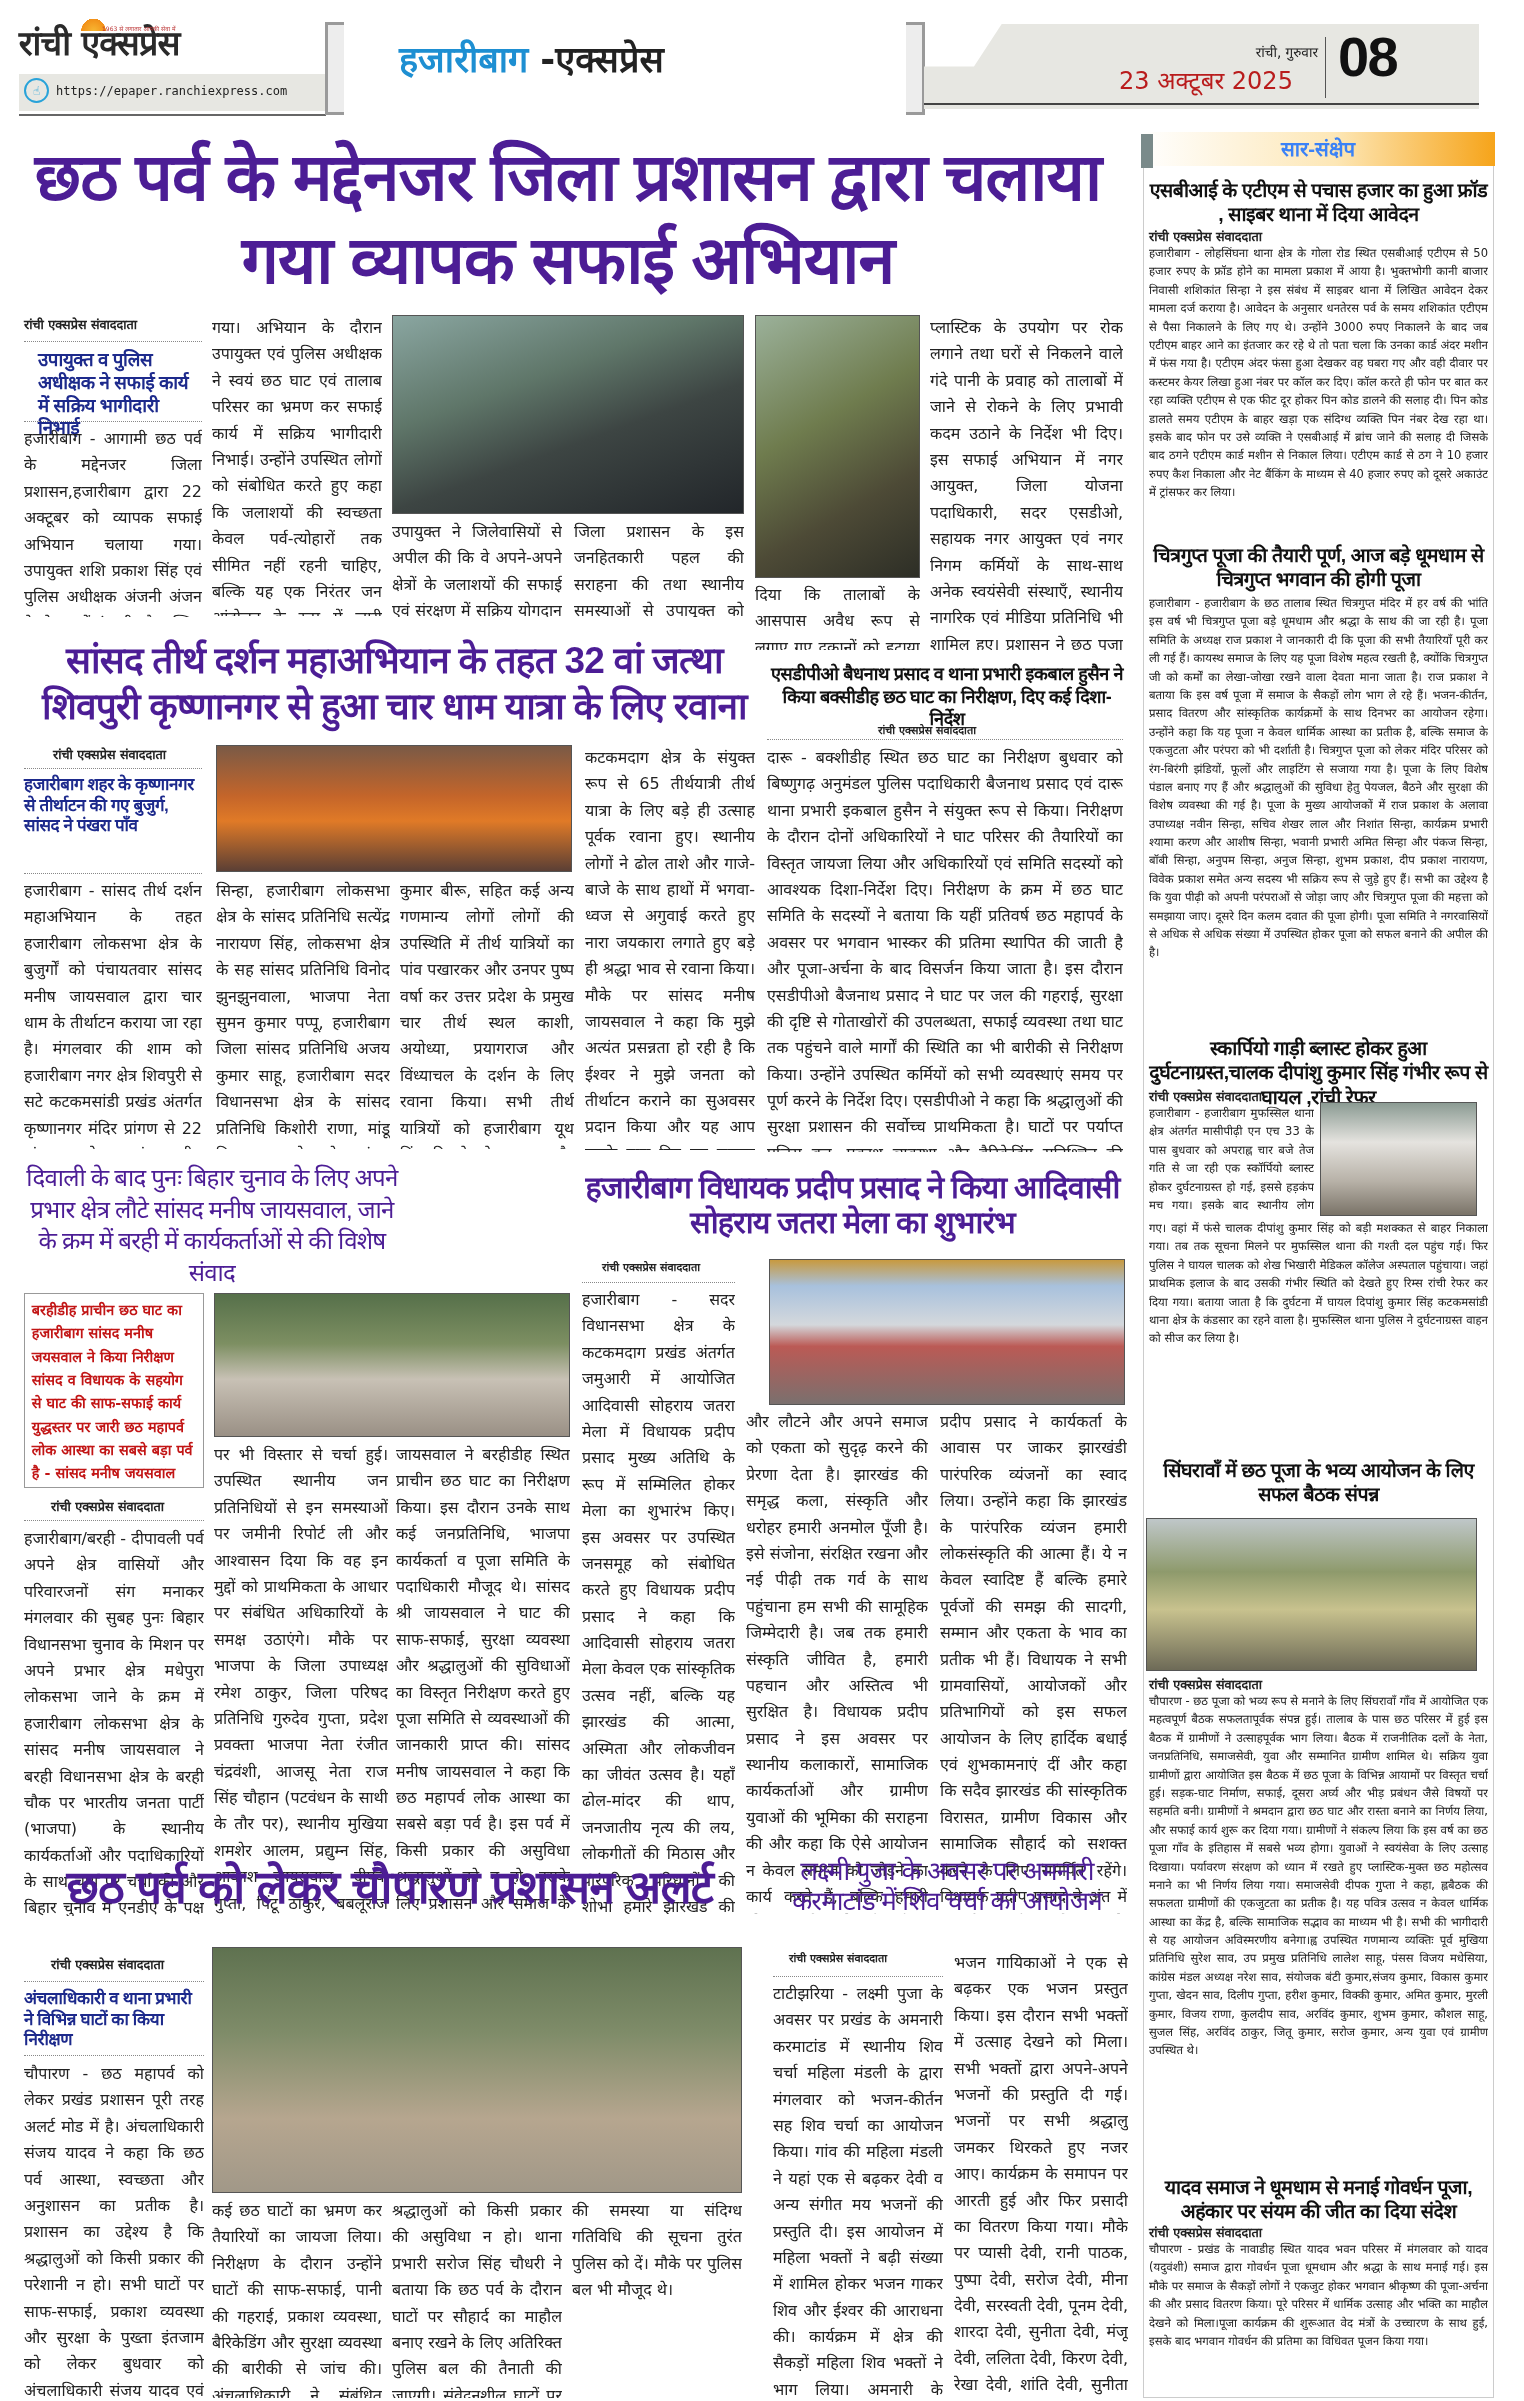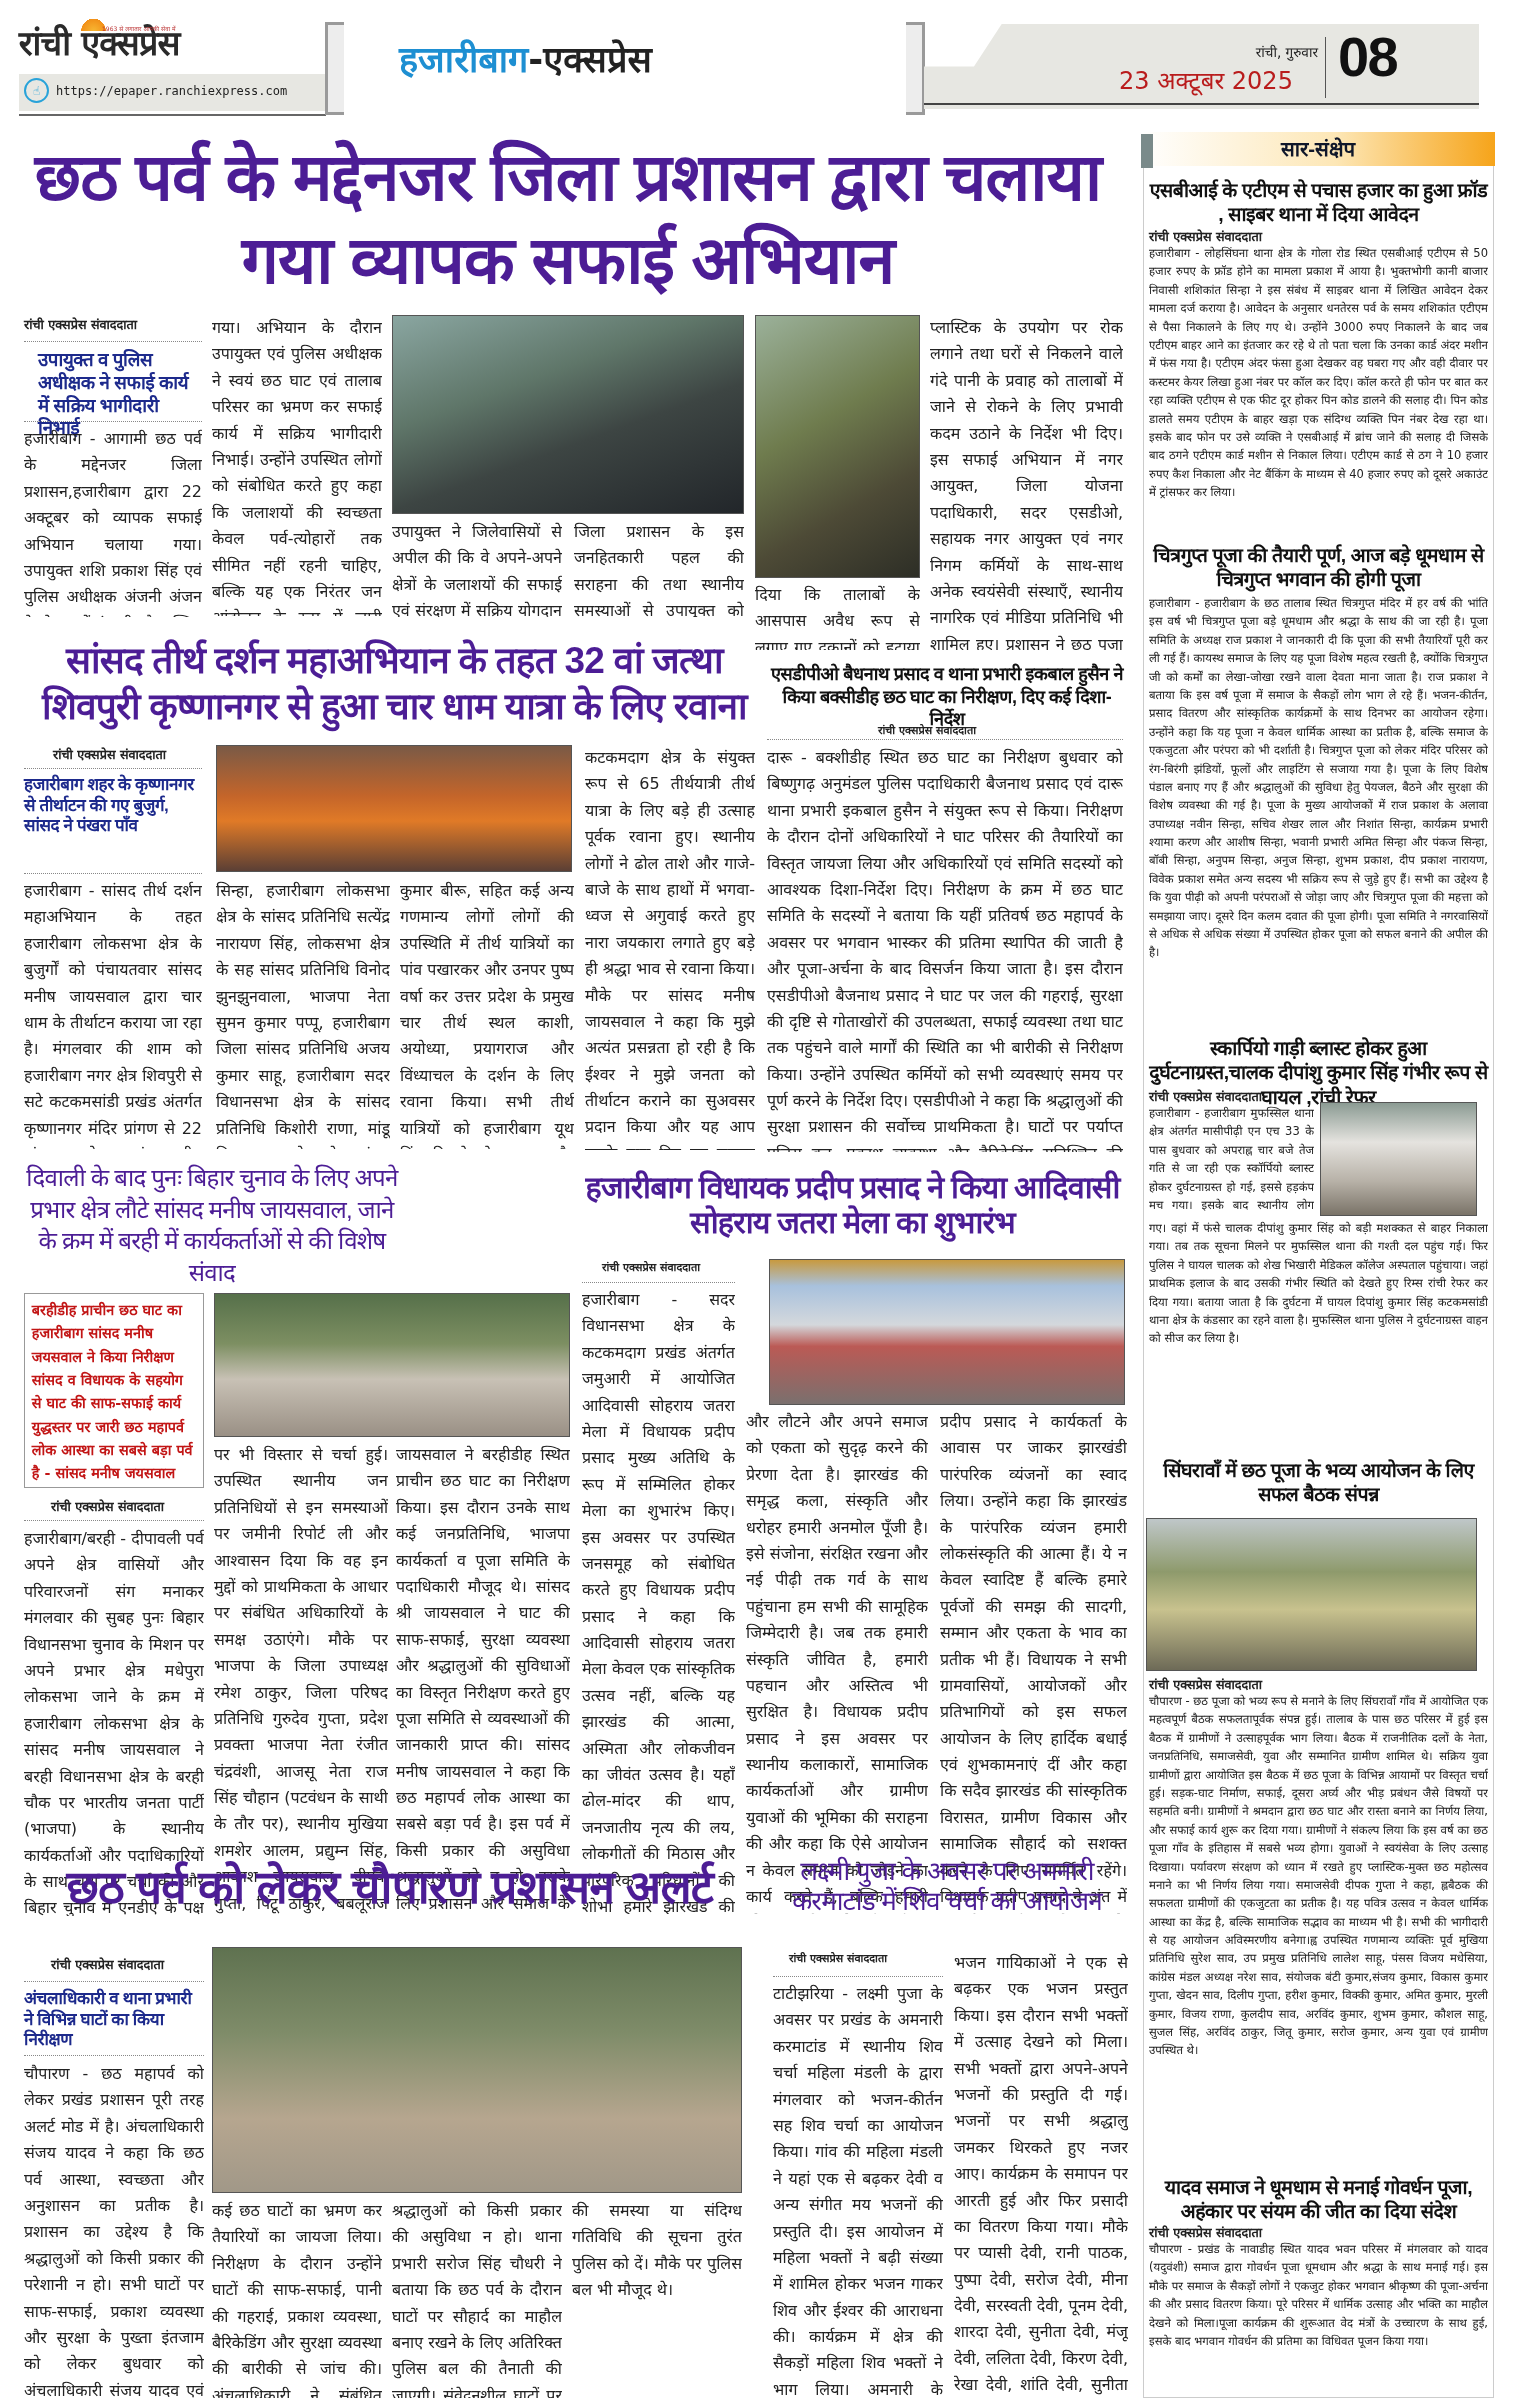--- a/index.html
+++ b/index.html
@@ -13,21 +13,21 @@
 #mast-tag{left:102px;top:25.4px;font-size:6px;color:#b33}
 #mast-url-bar{left:18.7px;top:74px;width:307px;height:37px;background:#e7e7e2}
 #mast-url-icon{left:24px;top:78px;width:25.4px;height:25.4px;border-radius:50%;border:2.5px solid #29a3d9;display:flex;align-items:center;justify-content:center;font-size:12px;color:#29a3d9}
 #mast-url{left:56px;top:84px;font-family:"DejaVu Sans Mono",monospace;font-size:12px;color:#222}
 #mast-rule{left:18.7px;top:114px;width:307px;height:1.7px;background:#666}
 .bracket{width:18.7px;height:93px;border:3.4px solid #9a9a9a;background:#ededed}
 #bracket-l{left:325px;top:22px;border-right:none}
 #bracket-r{left:906px;top:22px;border-left:none}
 #sec-name{left:399px;top:34px;font-size:36px;font-weight:bold;white-space:nowrap}
 #sec-name .blue{color:#1e8fd2}
-#sec-name .blk{color:#222;margin-left:0}
+#sec-name .blk{color:#222;margin-left:12px}
 #date-box{left:924px;top:24px;width:555px;height:85px;background:#e7e7e2;clip-path:polygon(14% 0,100% 0,100% 100%,0 100%,0 50%,9% 50%)}
 #date-rule{left:924px;top:103px;width:555px;height:1.7px;background:#444}
 #date-city{left:1204px;top:42px;width:271px;text-align:right;padding-right:157px;font-size:13.6px;color:#222}
 #date-full{left:1119px;top:63px;width:356px;text-align:left;padding-right:157px;font-size:24px;color:#b91c1c}
 #date-sep{left:1325px;top:37px;width:0.8px;height:61px;background:#555}
 #page-no{left:1338px;top:24px;font-size:56px;font-weight:bold;color:#111;letter-spacing:-1.7px}
 
 .hl{font-family:"Liberation Sans",sans-serif;font-weight:bold;color:#4c1d95;text-align:center;line-height:1.15;letter-spacing:-0.8px}
 #main-hl{left:17px;top:136px;width:1102px;font-size:66px;line-height:1.25}
 .byline{font-size:12.7px;font-weight:bold;color:#222}
@@ -40,21 +40,21 @@
 .p3{background:linear-gradient(180deg,#7a5a46 0,#c4652a 40%,#e07a27 60%,#5b3f35 100%)}
 .p4{background:linear-gradient(180deg,#56704a 0,#7d8f62 35%,#c8c1b5 60%,#9a9085 100%)}
 .p5{background:linear-gradient(180deg,#c89a3f 0,#a8c1dd 18%,#d4d8dc 45%,#bb5a55 60%,#7a706e 100%)}
 .p6{background:linear-gradient(180deg,#5f7250 0,#7f8c69 35%,#b6a68f 70%,#a19888 100%)}
 .p7{background:linear-gradient(180deg,#8b9b93 0,#e5e3df 35%,#b7b1a7 70%,#7a7368 100%)}
 .p8{background:linear-gradient(180deg,#bfc7c9 0,#8e9a6c 35%,#c8c28e 60%,#6d6a57 100%)}
 
 #side{left:1143px;top:134px;width:351px;height:2264px;border:0.8px solid #ccc;background:#fff}
 #side-tab{left:1141px;top:132px;width:354px;height:34px;background:linear-gradient(90deg,#fff 0,#fde7b6 55%,#f6a41a 100%)}
 #side-tab-bar{left:1141px;top:134px;width:12px;height:34px;background:#7a8a8a}
-#side-title{left:1141px;top:134px;width:354px;text-align:center;font-size:20.4px;color:#0f172a;font-weight:bold;font-family:"Liberation Sans",sans-serif}
+#side-title{left:1141px;top:134px;width:354px;text-align:center;font-size:20.4px;color:#3b82f6;font-weight:bold;font-family:"Liberation Sans",sans-serif}
 .shl{font-family:"Liberation Sans",sans-serif;font-weight:bold;color:#111;font-size:19.5px;line-height:1.25;text-align:center;letter-spacing:-0.4px}
 .sbody{font-size:11.5px;line-height:1.6;color:#222;text-align:justify}
 .redbox{border:0.8px solid #999;padding:5.1px 6.8px;color:#c21515;font-weight:bold;font-size:14.4px;line-height:1.62}
 </style>
 </head>
 <body>
 
 <div class="abs" id="mast-sun"></div>
 <div class="abs" id="mast-logo">रांची एक्सप्रेस</div>
 <div class="abs" id="mast-tag">1963 से लगातार आपकी सेवा में</div>

